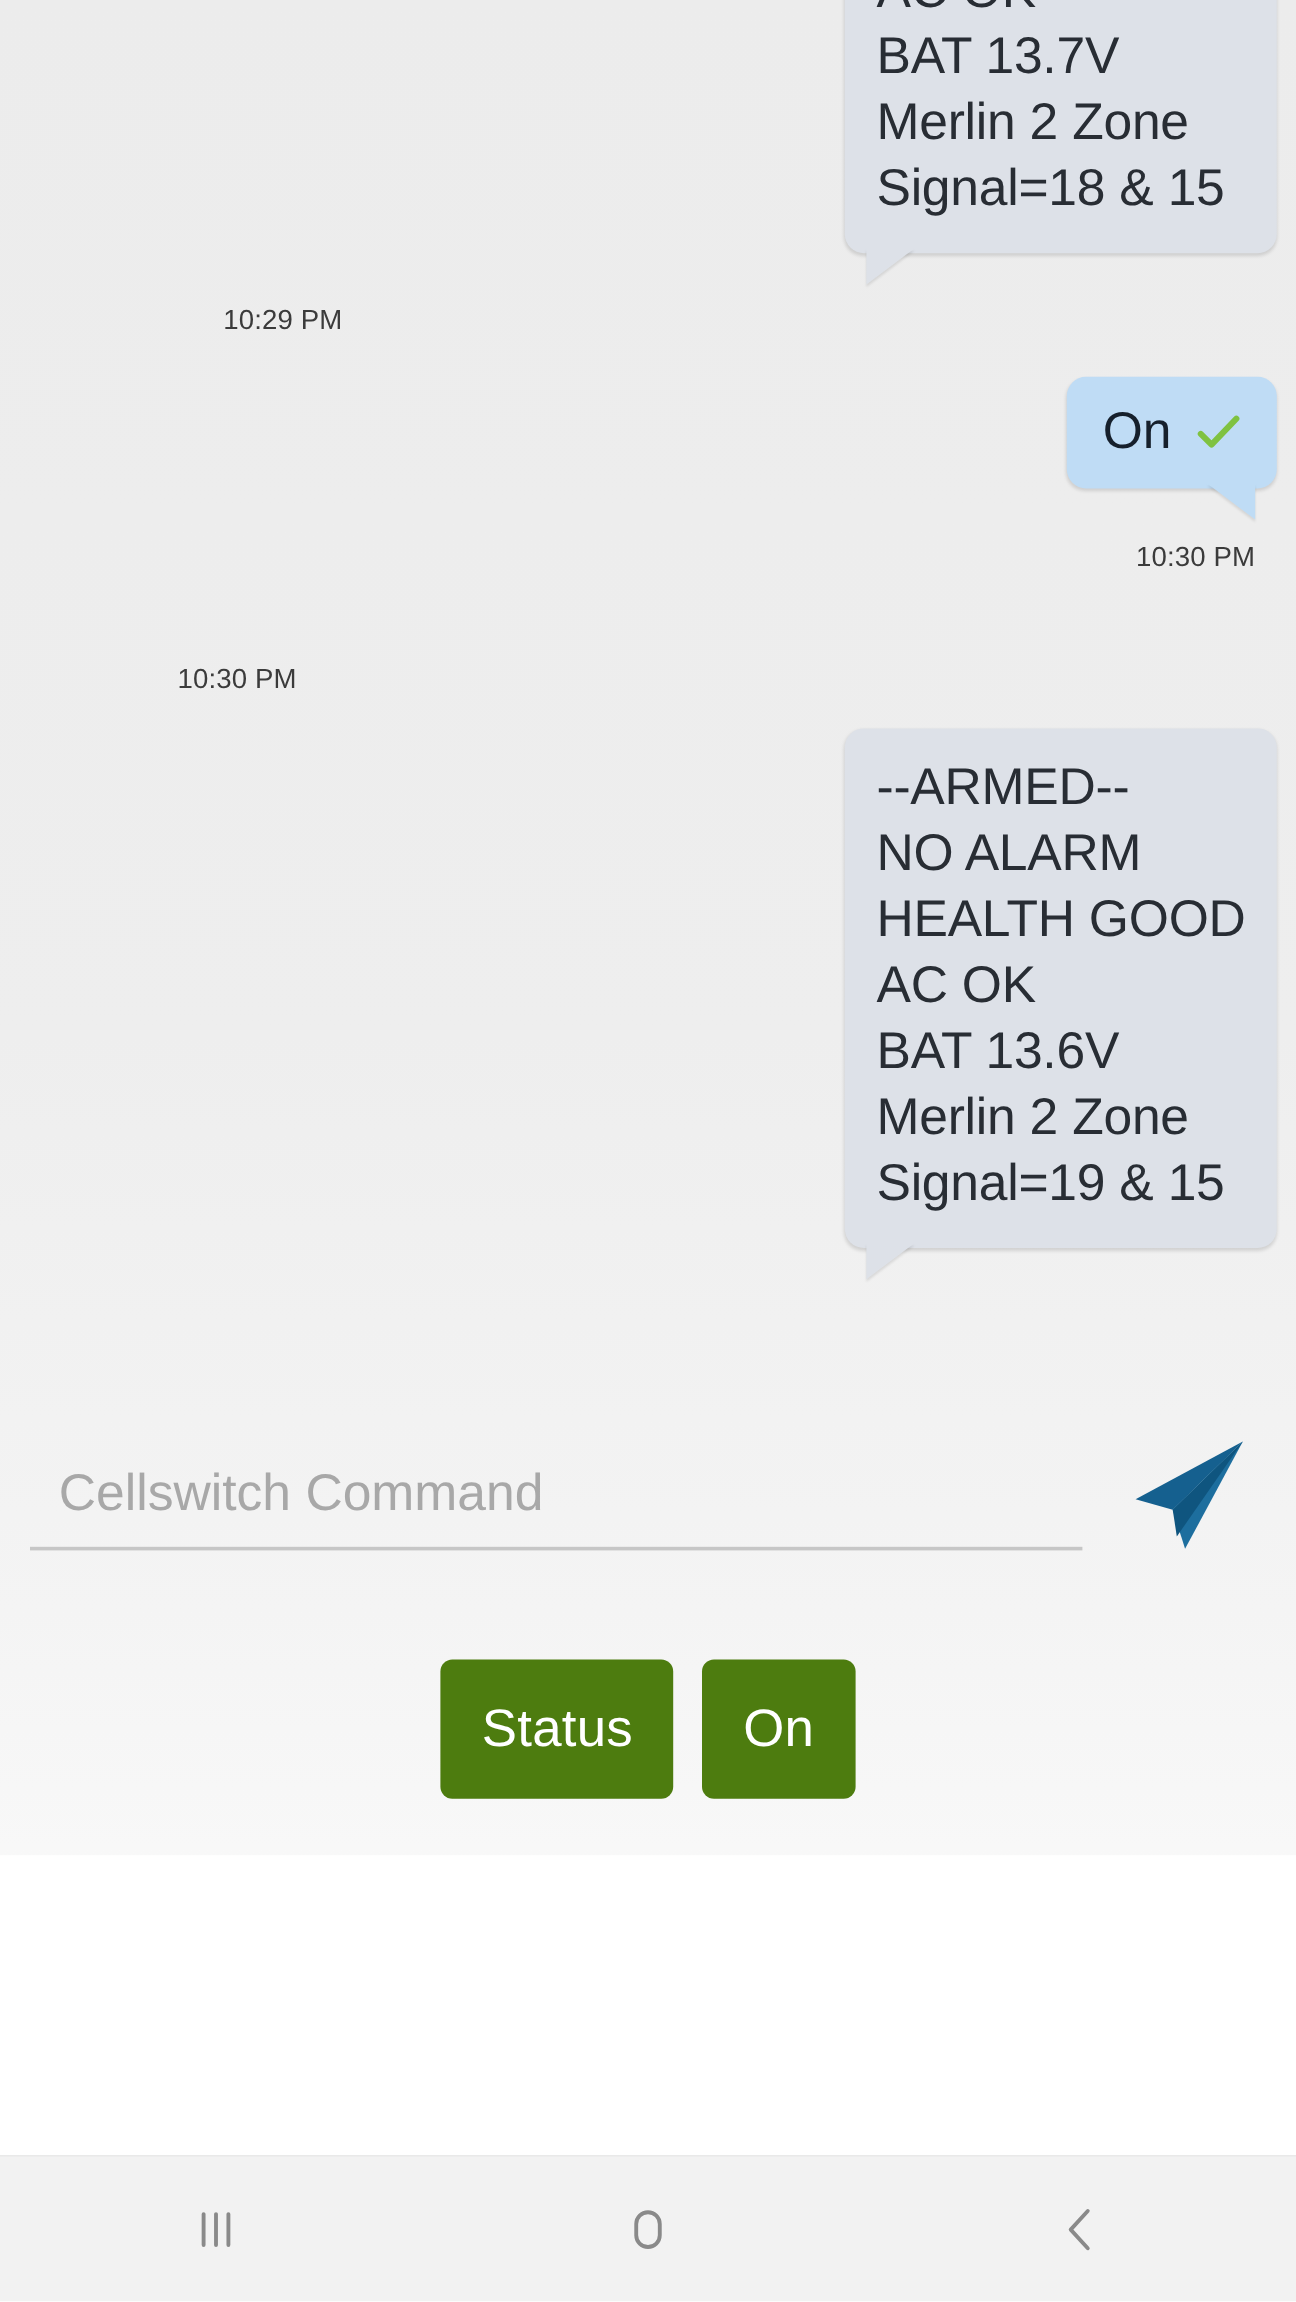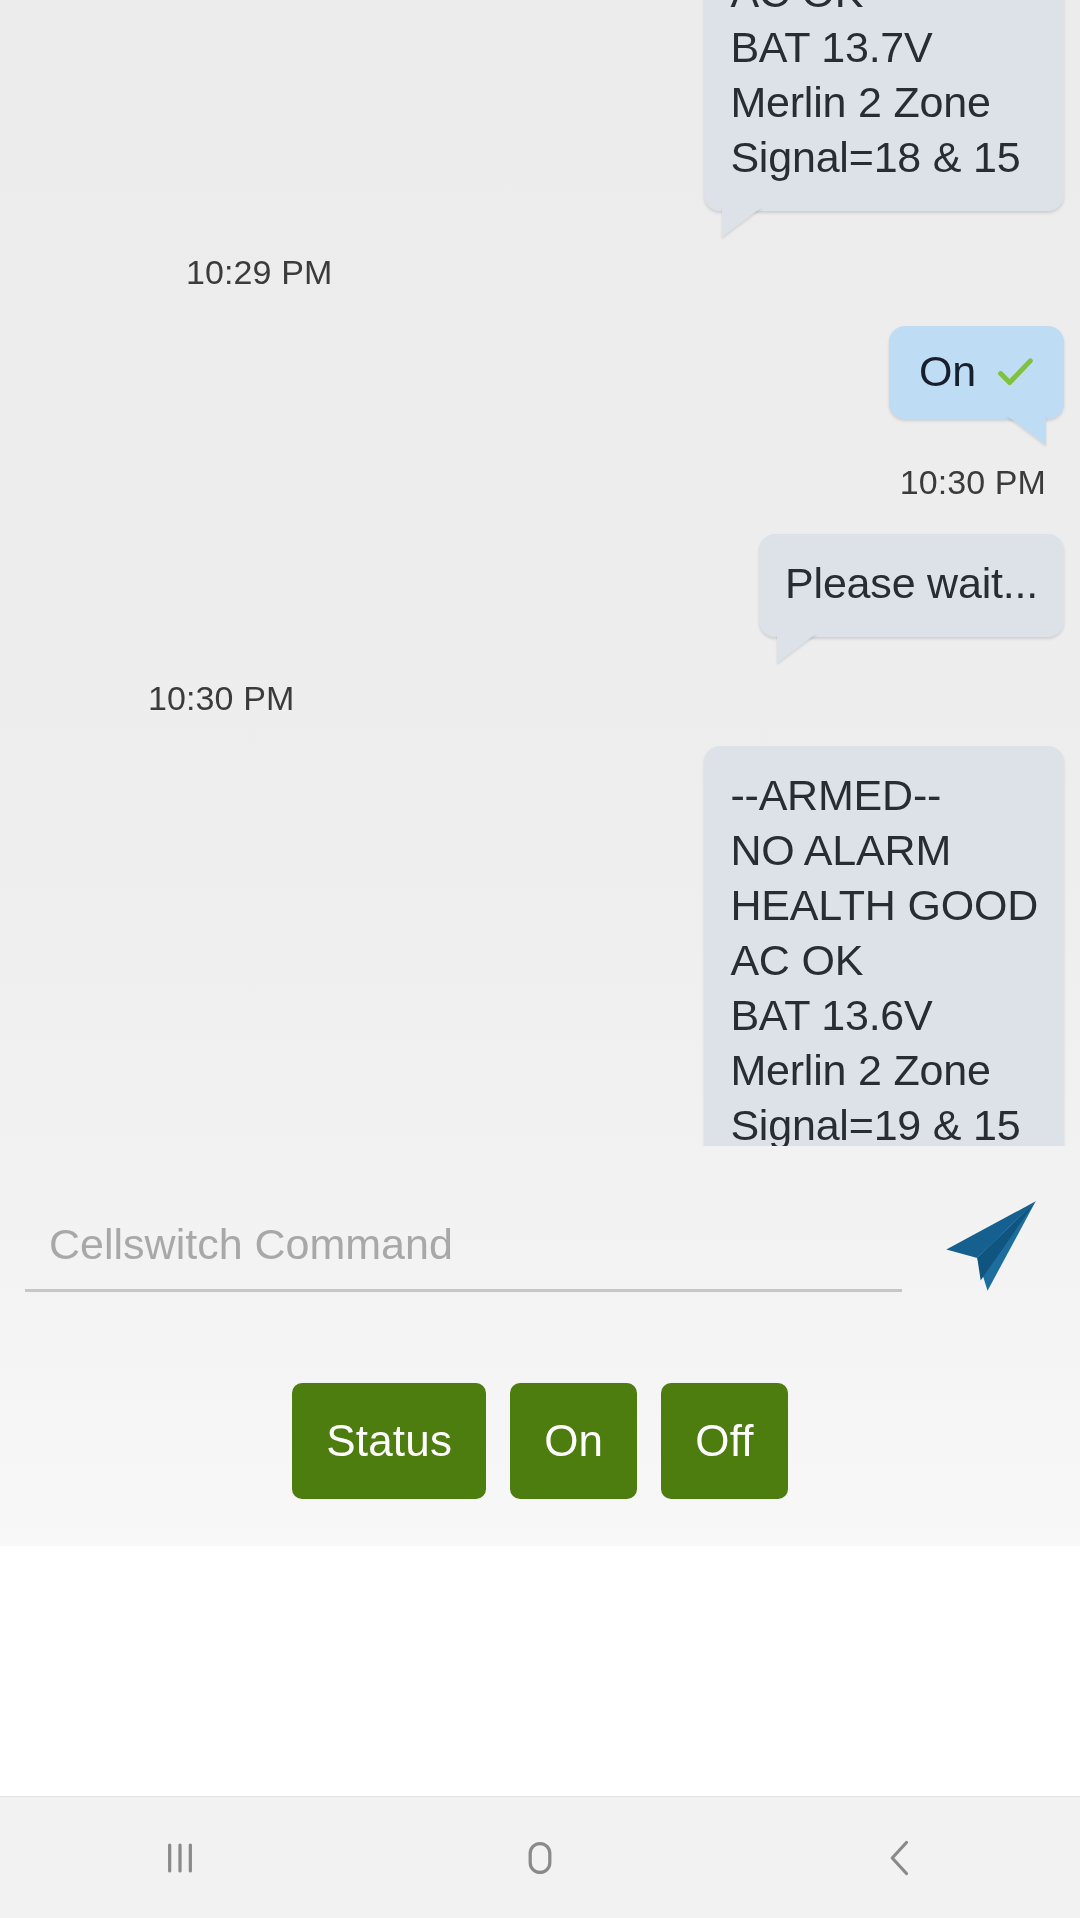--- a/index.html
+++ b/index.html
@@ -73,21 +73,21 @@
     width:0; height:0;
     border-style:solid;
     border-width:30px 0 0 40px;
     border-color:#bfdcf5 transparent transparent transparent;
     filter:drop-shadow(0 2px 1px rgba(0,0,0,0.10));
   }
 
   .check-icon { flex:0 0 auto; display:block; }
 
   .timestamp {
-    font-size:34px;
+    font-size:23px;
     color:#3b3b3b;
     letter-spacing:0.1px;
   }
   .ts-incoming { margin:42px 0 0 170px; align-self:flex-start; }
   .ts-outgoing { margin:44px 18px 0 0; align-self:flex-end; }
 
   
   .clip-top { margin-top:-112px; }
 
   
@@ -184,21 +184,20 @@
     <div class="bubble out">
       <span>On</span>
       <svg class="check-icon" width="46" height="46" viewBox="0 0 24 24">
         <path d="M4.5 12.8 L9.2 17.5 L20 6.2" fill="none" stroke="#7fc241" stroke-width="2.6" stroke-linecap="round" stroke-linejoin="round"></path>
       </svg>
     </div>
     <div class="timestamp ts-outgoing">10:30 PM</div>
   </div>
 
   <div class="msg-row incoming" style="margin-top:32px;">
-    <div class="bubble in">Please wait...</div>
     <div class="timestamp ts-incoming" style="margin-left:132px;">10:30 PM</div>
   </div>
 
   <div class="msg-row incoming" style="margin-top:28px;">
     <div class="bubble in">--ARMED--
 NO ALARM
 HEALTH GOOD
 AC OK
 BAT 13.6V
 Merlin 2 Zone
@@ -217,21 +216,20 @@
       <path d="M58 6 L6 34 L24 39 Z" fill="#15608f"></path>
       <path d="M58 6 L30 58 L24 39 Z" fill="#1d6e9e"></path>
       <path d="M58 6 L24 39 L26 52 Z" fill="#0f557f"></path>
     </svg>
   </button>
 </div>
 
 <div class="actions">
   <button class="action-btn">Status</button>
   <button class="action-btn">On</button>
-  <button class="action-btn">Off</button>
 </div>
 
 <div class="spacer-bottom"></div>
 
 <div class="navbar">
   <button class="nav-btn">
     <svg width="62" height="62" viewBox="0 0 24 24">
       <g stroke="#8a8a8a" stroke-width="1.25" stroke-linecap="round">
         <line x1="8" y1="7" x2="8" y2="17"></line>
         <line x1="12" y1="7" x2="12" y2="17"></line>

